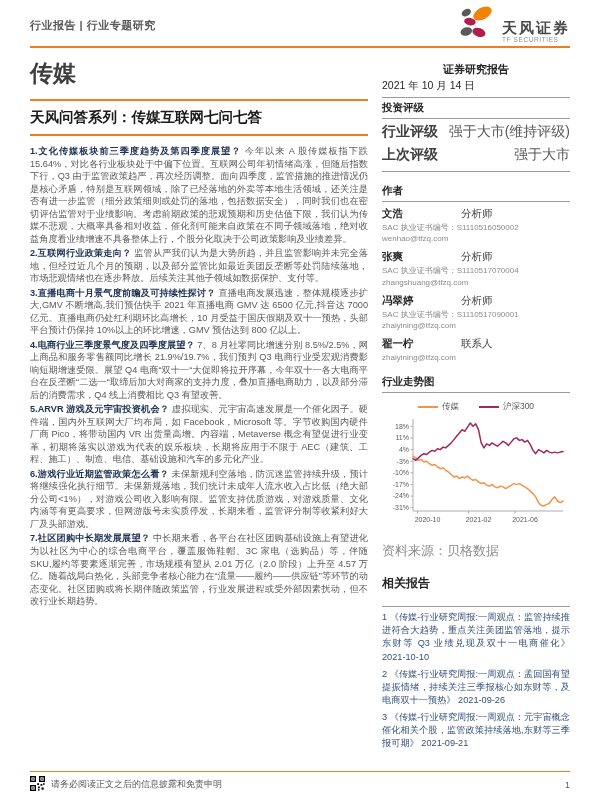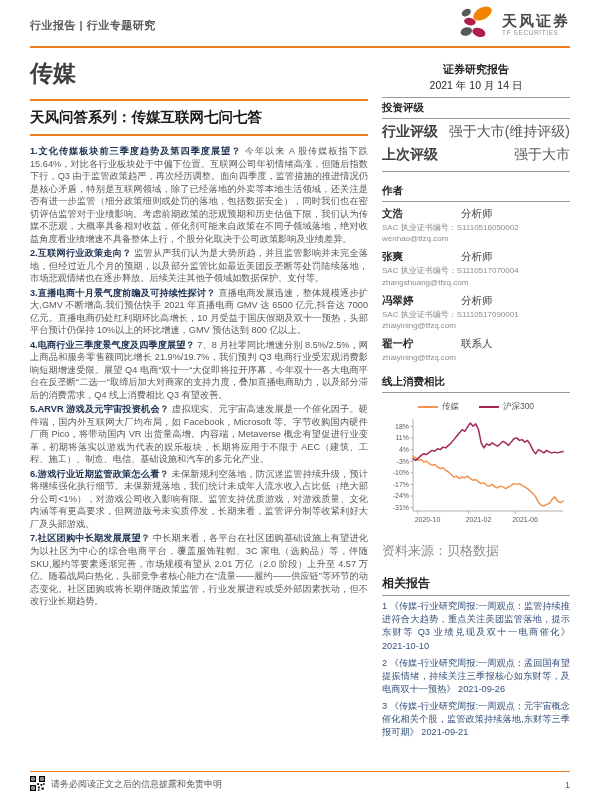--- a/index.html
+++ b/index.html
@@ -5,57 +5,57 @@
   * { margin:0; padding:0; box-sizing:border-box; }
   html,body { background:#e8e8e8; }
   .page {
     width:600px; height:800px; margin:0 auto; background:#ffffff;
     font-family:"Liberation Sans","DejaVu Sans",sans-serif;
     color:#595959; position:relative; overflow:hidden; padding:0 30px;
   }
   
   .topbar { display:flex; justify-content:space-between; align-items:flex-start; padding-top:6px; }
   .topbar-left { font-size:11px; font-weight:bold; color:#595959; letter-spacing:.5px; margin-top:12px; }
-  .logo { display:flex; align-items:center; gap:6px; }
+  .logo { display:flex; align-items:flex-end; gap:6px; }
   .logo-cn { font-size:15px; font-weight:bold; color:#4a4a4a; letter-spacing:2px; line-height:1.1; }
   .logo-en { font-size:6.5px; color:#909090; letter-spacing:.6px; }
   .rule-orange { height:2px; background:#EE7E20; margin-top:3px; }
   
   .columns { display:flex; margin-top:4px; }
   .main { width:352px; padding-right:14px; }
   .sidebar { flex:1; padding-top:2px; }
   
   .industry-title { font-size:23px; font-weight:bold; color:#3d3d3d; margin:6px 0 10px; }
   .main-rule { height:2px; background:#EE7E20; }
   .subtitle { font-size:14.5px; font-weight:bold; color:#1a1a1a; margin:7px 0; }
   .body-text { margin-top:9px; }
   .body-text p { font-size:9.2px; line-height:1.36; text-align:justify; margin-bottom:2px; }
   .q { color:#1f3253; font-weight:bold; }
   .risk { margin-top:13px; }
   .risk b { color:#333333; }
   
   .report-type { text-align:center; font-weight:bold; color:#262626; font-size:11px; margin-top:8px; }
-  .report-date { text-align:center; color:#262626; font-size:10.5px; margin-top:2px; padding-bottom:4px; border-bottom:1px solid #9b9b9b; }
+  .report-date { text-align:left; color:#262626; font-size:10.5px; margin-top:2px; padding-bottom:4px; border-bottom:1px solid #9b9b9b; }
   .sec-h { font-weight:bold; color:#262626; font-size:10.5px; padding:3px 0 3px; border-bottom:1px solid #9b9b9b; }
   .section { margin-top:9px; }
   .rating-row { display:flex; justify-content:space-between; padding:3.5px 0 1px; font-size:14px; border-bottom:1px solid transparent; }
   .rating-row .lbl { font-weight:bold; color:#404040; }
   .rating-row .val { color:#595959; }
   .rating-block { border-bottom:1px solid #9b9b9b; padding-bottom:5px; }
   .author { margin:5px 0 6px; }
   .author-top { display:flex; font-size:10.5px; margin-bottom:1px; }
   .author-name { font-weight:bold; color:#262626; width:42%; }
   .author-role { color:#404040; }
   .author-sub { font-size:8px; color:#8c8c8c; line-height:1.4; }
   .legend { display:flex; justify-content:center; gap:20px; align-items:center; margin:8px 0 0; font-size:8.5px; color:#595959; }
   .legend-item { display:flex; align-items:center; }
   .legend-swatch { display:inline-block; width:20px; height:2px; margin-right:4px; }
   #trend-chart { width:100%; height:118px; display:block; margin-top:2px; }
   .chart-source { font-size:13px; color:#8c8c8c; margin:9px 0 13px; }
-  .reports-h { font-size:12px; font-weight:bold; color:#262626; padding:2px 0 3px; border-bottom:1px solid #9b9b9b; }
+  .reports-h { font-size:12px; font-weight:bold; color:#262626; padding:2px 0 14px; border-bottom:1px solid #9b9b9b; }
   .report-item { font-size:9.2px; line-height:1.42; color:#35517b; margin-top:4px; text-align:justify; }
   
   .footer { position:absolute; left:30px; right:30px; bottom:7px; }
   .footer-rule { height:1.5px; background:#EE7E20; margin-bottom:4px; }
   .footer-row { display:flex; align-items:center; gap:6px; font-size:9px; color:#595959; }
   .page-num { margin-left:auto; }
 </style>
 </head>
 <body>
 
@@ -147,21 +147,21 @@
         <div class="author">
           <div class="author-top">
               <span class="author-name">翟一柠</span>
               <span class="author-role">联系人</span>
             </div>
           <div class="author-sub">zhaiyining@tfzq.com</div>
         </div>
       </div>
 
       <div class="section">
-        <div class="sec-h">线上消费相比</div>
+        <div class="sec-h">行业走势图</div>
         <div class="legend">
           <span class="legend-item">
               <span class="legend-swatch" style="background: rgb(240, 148, 77);"></span>
               <span>传媒</span>
             </span>
           <span class="legend-item">
               <span class="legend-swatch" style="background: rgb(163, 40, 90);"></span>
               <span>沪深300</span>
             </span>
         </div>

